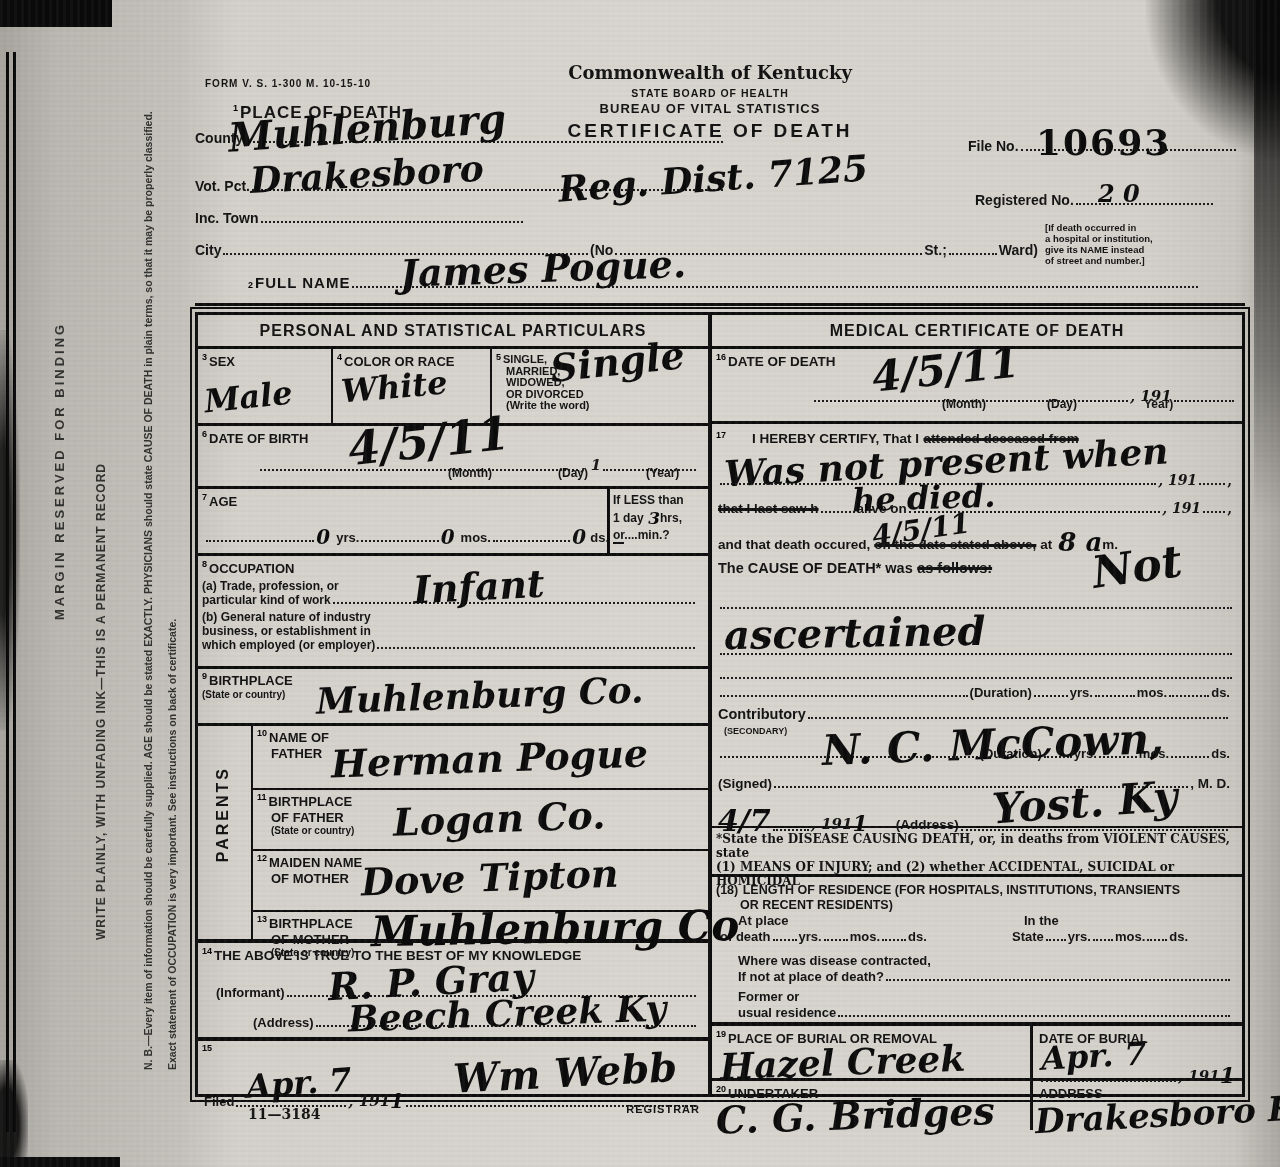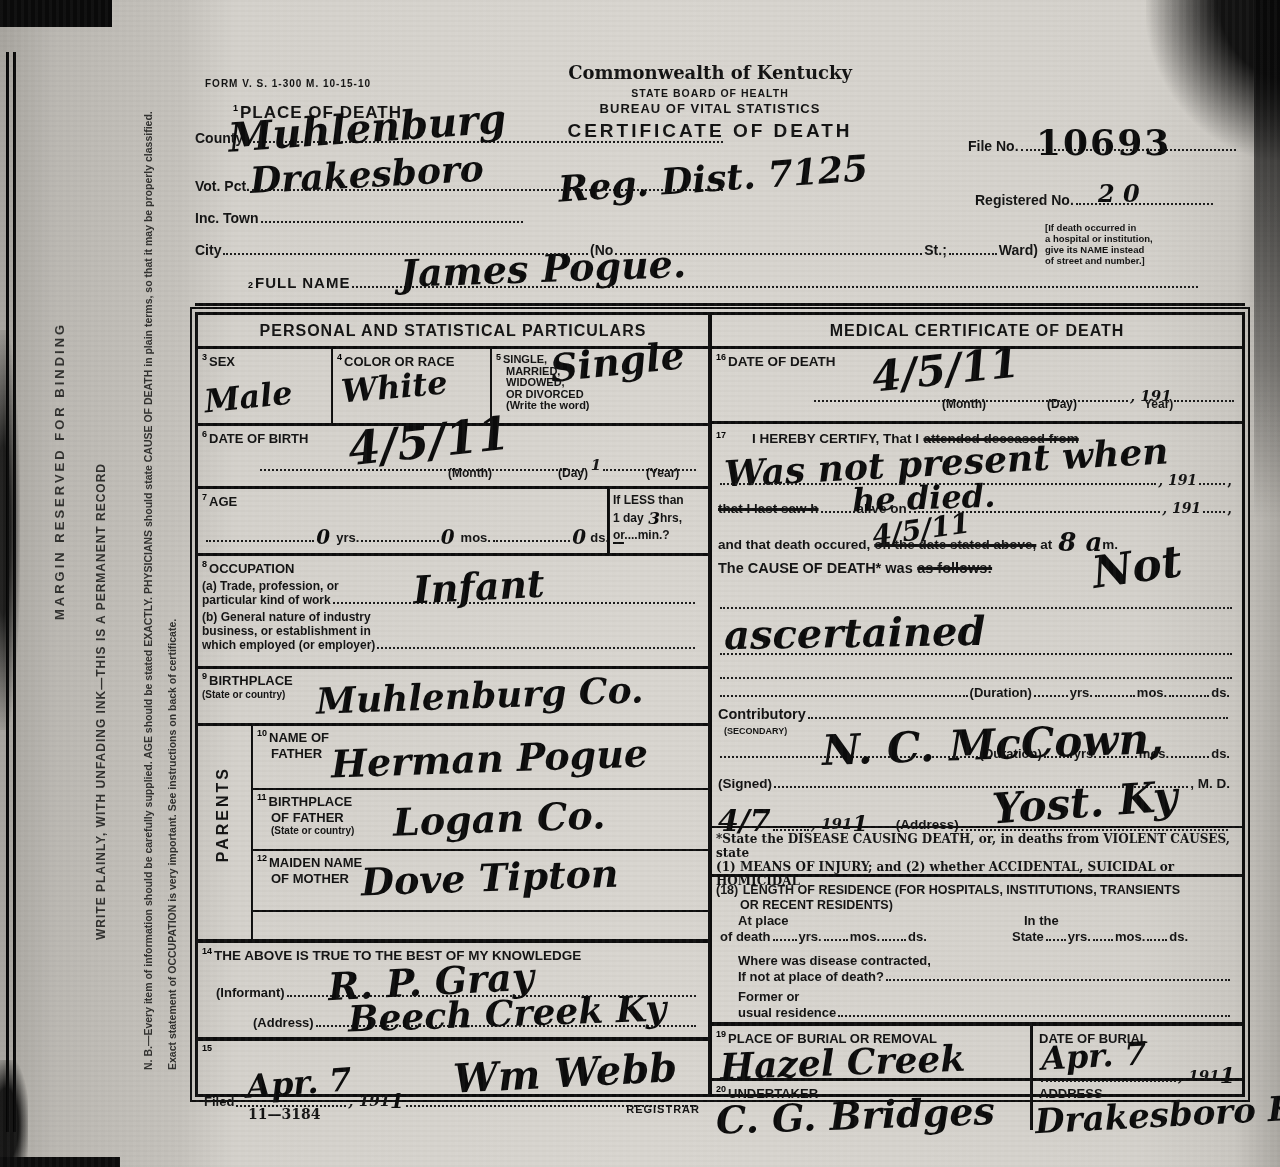--- a/index.html
+++ b/index.html
@@ -211,20 +211,26 @@
             <div><span class="sup">11</span><span class="b" style="font-size:13px;">BIRTHPLACE</span></div>
             <div class="b" style="font-size:13px;margin-left:14px;">OF FATHER</div>
             <div class="b" style="font-size:10px;margin-left:14px;">(State or country)</div>
             <div class="hw" style="left:140px;top:10px;font-size:38px;transform:rotate(-2deg);">Logan Co.</div>
           </div>
           <div style="height:55px;border-bottom:2px solid #0d0d0d;position:relative;padding:2px 4px;">
             <div><span class="sup">12</span><span class="b" style="font-size:13px;">MAIDEN NAME</span></div>
             <div class="b" style="font-size:13px;margin-left:14px;">OF MOTHER</div>
             <div class="hw" style="left:108px;top:8px;font-size:38px;transform:rotate(-2deg);">Dove Tipton</div>
           </div>
+          <div style="height:41px;position:relative;padding:2px 4px;">
+            <div><span class="sup">13</span><span class="b" style="font-size:13px;">BIRTHPLACE</span></div>
+            <div class="b" style="font-size:13px;margin-left:14px;">OF MOTHER</div>
+            <div class="b" style="font-size:10px;margin-left:14px;">(State or country)</div>
+            <div class="hw" style="left:118px;top:-4px;font-size:42px;transform:rotate(-1deg);z-index:3;">Muhlenburg Co</div>
+          </div>
         </div>
       </div>
 
       <div style="height:88px;border-bottom:4px solid #0d0d0d;position:relative;padding:3px 4px;">
         <div><span class="sup">14</span><span class="b" style="font-size:13.5px;">THE ABOVE IS TRUE TO THE BEST OF MY KNOWLEDGE</span></div>
         <div class="abs flexline" style="left:18px;top:42px;width:482px;">
           <span class="b" style="font-size:13px;">(Informant)</span>
           <span class="dots" style="flex:1;"></span>
         </div>
         <div class="hw" style="left:130px;top:20px;font-size:38px;transform:rotate(-3deg);">R. P. Gray</div>

